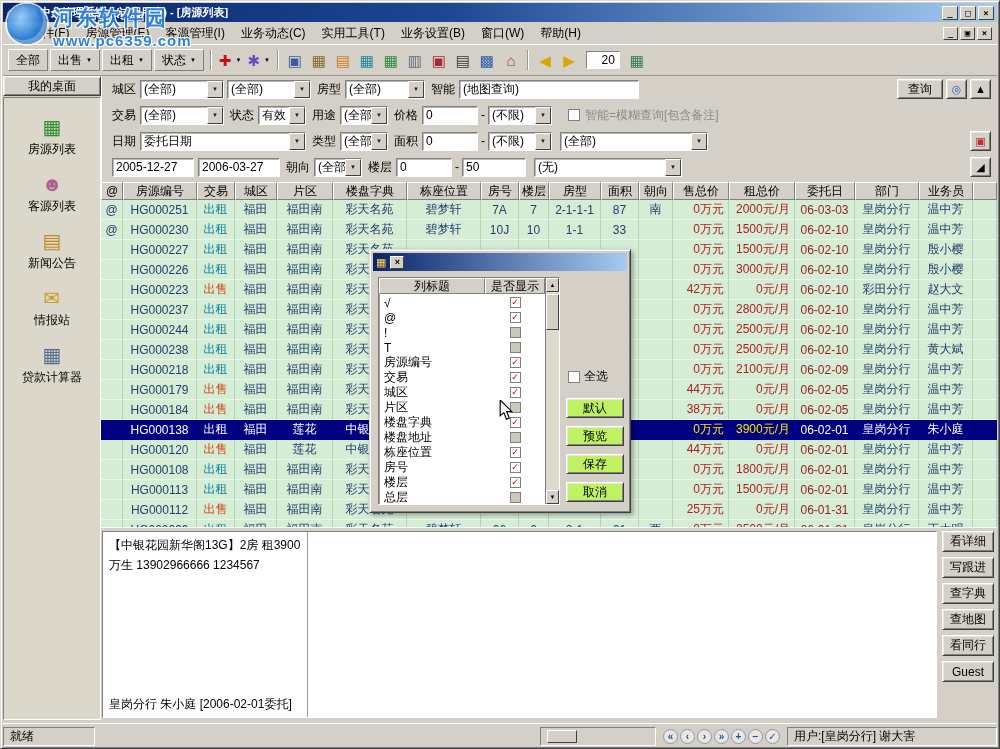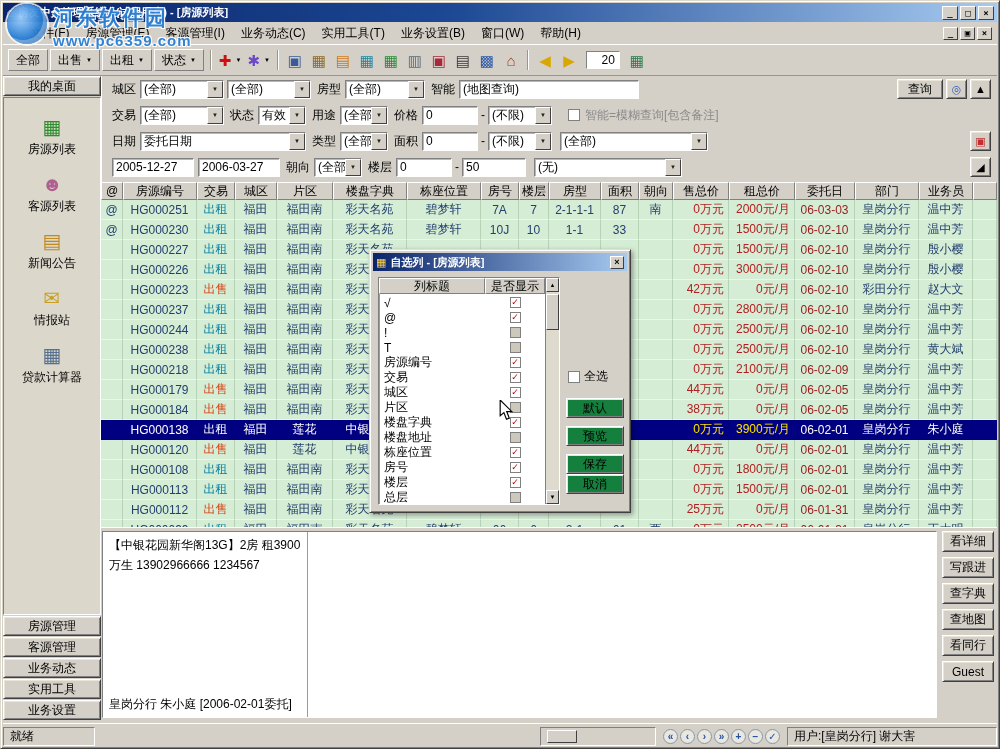--- a/index.html
+++ b/index.html
@@ -110,21 +110,21 @@
   .dlab{width:105px;padding-left:4px;font-size:12px;overflow:hidden;white-space:nowrap;}
   .dchk-wrap{width:60px;display:flex;justify-content:center;}
   .dchk{width:11px;height:11px;border:1px solid #808080;background:#ccc8bc;display:flex;align-items:center;justify-content:center;font-size:9px;font-weight:bold;color:var(--check,#c00000);line-height:1;}
   .dchk.on{background:#fff;}
   .dlg-scroll{position:absolute;right:0;top:0;bottom:0;width:14px;background:#dedace;border-left:1px solid #808080;display:flex;flex-direction:column;}
   .ds-up,.ds-down{height:14px;background:#d4d0c8;border:1px solid;border-color:#fff #404040 #404040 #fff;font-size:6px;display:flex;align-items:center;justify-content:center;color:#000;}
   .ds-down{margin-top:auto;}
   .ds-thumb{height:36px;background:#d4d0c8;border:1px solid;border-color:#fff #404040 #404040 #fff;margin-top:2px;}
   .dlg-selectall{position:absolute;left:198px;top:118px;display:flex;align-items:center;font-size:12px;gap:4px;}
   .chk{width:12px;height:12px;background:#fff;border:1px solid #808080;display:inline-block;}
-  .dlg-btn{position:absolute;left:196px;width:58px;height:20px;background:#15803d;border:1px solid;border-color:#fff #404040 #404040 #fff;box-shadow:inset 1px 1px 0 #e8e4d8, inset -1px -1px 0 #808080;display:flex;align-items:center;justify-content:center;font-size:12px;}
+  .dlg-btn{position:absolute;left:196px;width:58px;height:20px;background:#bef264;border:1px solid;border-color:#fff #404040 #404040 #fff;box-shadow:inset 1px 1px 0 #e8e4d8, inset -1px -1px 0 #808080;display:flex;align-items:center;justify-content:center;font-size:12px;}
 
   
   .watermark{position:absolute;left:6px;top:3px;z-index:100;display:flex;align-items:flex-start;opacity:.95;pointer-events:none;}
   .wm-logo{width:40px;height:40px;border-radius:50%;background:radial-gradient(circle at 35% 35%,#9fd0ff,#2a7fd4 55%,#0a4fa0);box-shadow:inset -4px -4px 0 rgba(255,255,255,.3), 0 0 0 2px rgba(255,255,255,.8);margin-right:6px;flex:none;}
   .wm-text{display:flex;flex-direction:column;}
   .wm1{font-size:21px;font-weight:bold;color:#2a7fd4;letter-spacing:2px;text-shadow:-1px -1px 0 #fff,1px -1px 0 #fff,-1px 1px 0 #fff,1px 1px 0 #fff;white-space:nowrap;}
   .wm2{font-size:15px;font-weight:bold;color:#2a7fd4;letter-spacing:1px;text-shadow:-1px -1px 0 #fff,1px -1px 0 #fff,-1px 1px 0 #fff,1px 1px 0 #fff;white-space:nowrap;}
   .cursor{position:absolute;left:498px;top:399px;z-index:300;}
 </style>
 </head>
@@ -204,27 +204,20 @@
         </div>
         <div class="sitem">
           <div class="sicon" style="color: rgb(200, 160, 32);">✉</div>
           <div class="slabel">情报站</div>
         </div>
         <div class="sitem">
           <div class="sicon" style="color: rgb(85, 113, 143);">▦</div>
           <div class="slabel">贷款计算器</div>
         </div>
       </div>
-    <div class="sgroups-bottom">
-        <div class="sgroup">房源管理</div>
-        <div class="sgroup">客源管理</div>
-        <div class="sgroup">业务动态</div>
-        <div class="sgroup">实用工具</div>
-        <div class="sgroup">业务设置</div>
-      </div>
   </div>
 
   <div class="content">
 
     <div class="filterpanel">
       <div class="frow">
         <span class="flabel">城区</span>
         <span class="combo w84">
             <span class="cv">(全部)</span>
             <span class="cb">▼</span>
@@ -711,21 +704,20 @@
         <span class="navbtn">+</span>
         <span class="navbtn">−</span>
         <span class="navbtn">✓</span>
       </span>
     <span class="sbcell sb-user">用户:[皇岗分行] 谢大害</span>
   </div>
 
   <div class="dialog">
     <div class="dlg-title">
       <span class="dlg-icon">▦</span>
-      <span class="dlg-title-text">自选列 - [房源列表]</span>
       <span class="dlg-close">×</span>
     </div>
     <div class="dlg-list">
       <div class="dlg-lhead">
         <span class="dlh c1">列标题</span>
         <span class="dlh c2">是否显示</span>
       </div>
       <div class="dlg-rows">
           <div class="drow">
             <span class="dlab">√</span>
@@ -819,21 +811,21 @@
       </div>
     </div>
     <label class="dlg-selectall">
       <span class="chk"></span>
       <span>全选</span>
     </label>
     <div>
         <div class="dlg-btn" style="top: 148px;">默认</div>
         <div class="dlg-btn" style="top: 176px;">预览</div>
         <div class="dlg-btn" style="top: 204px;">保存</div>
-        <div class="dlg-btn" style="top: 224px;">取消</div>
+        <div class="dlg-btn" style="top: 232px;">取消</div>
       </div>
   </div>
 
   <div class="watermark">
     <span class="wm-logo"></span>
     <span class="wm-text">
       <span class="wm1">河东软件园</span>
       <span class="wm2">www.pc6359.com</span>
     </span>
   </div>

